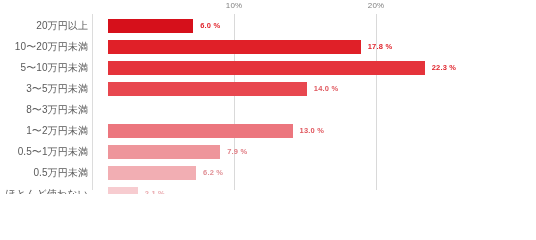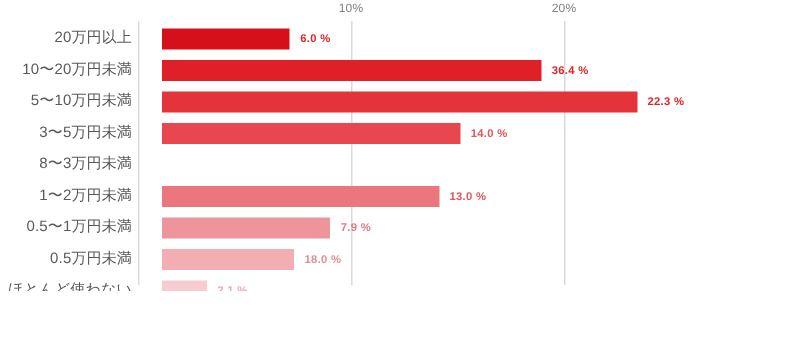--- a/index.html
+++ b/index.html
@@ -126,21 +126,21 @@
         <div class="cat-label">20万円以上</div>
         <div class="bar-wrap">
           <div class="bar" style="width: 85.2px; background: rgb(214, 16, 27);"></div>
           <div class="val-label" style="left: 92.2px; color: rgb(224, 36, 44);">6.0 %</div>
         </div>
       </div>
       <div class="row">
         <div class="cat-label">10〜20万円未満</div>
         <div class="bar-wrap">
           <div class="bar" style="width: 252.76px; background: rgb(224, 32, 40);"></div>
-          <div class="val-label" style="left: 259.76px; color: rgb(224, 36, 44);">36.4 %</div>
+          <div class="val-label" style="left: 259.76px; color: rgb(224, 36, 44);">17.8 %</div>
         </div>
       </div>
       <div class="row">
         <div class="cat-label">5〜10万円未満</div>
         <div class="bar-wrap">
           <div class="bar" style="width: 316.66px; background: rgb(229, 51, 59);"></div>
           <div class="val-label" style="left: 323.66px; color: rgb(224, 36, 44); text-align: right;">22.3 %</div>
         </div>
       </div>
       <div class="row">
@@ -164,21 +164,21 @@
         <div class="cat-label">0.5〜1万円未満</div>
         <div class="bar-wrap">
           <div class="bar" style="width: 112.18px; background: rgb(238, 149, 155);"></div>
           <div class="val-label" style="left: 119.18px; color: rgb(224, 123, 130);">7.9 %</div>
         </div>
       </div>
       <div class="row">
         <div class="cat-label">0.5万円未満</div>
         <div class="bar-wrap">
           <div class="bar" style="width: 88.04px; background: rgb(242, 174, 179);"></div>
-          <div class="val-label" style="left: 95.04px; color: rgb(224, 143, 149);">18.0 %</div>
+          <div class="val-label" style="left: 95.04px; color: rgb(224, 143, 149);">6.2 %</div>
         </div>
       </div>
       <div class="row">
         <div class="cat-label">ほとんど使わない</div>
         <div class="bar-wrap">
           <div class="bar" style="width: 29.82px; background: rgb(247, 204, 208);"></div>
           <div class="val-label" style="left: 36.82px; color: rgb(234, 169, 174);">2.1 %</div>
         </div>
       </div>
     </div>

